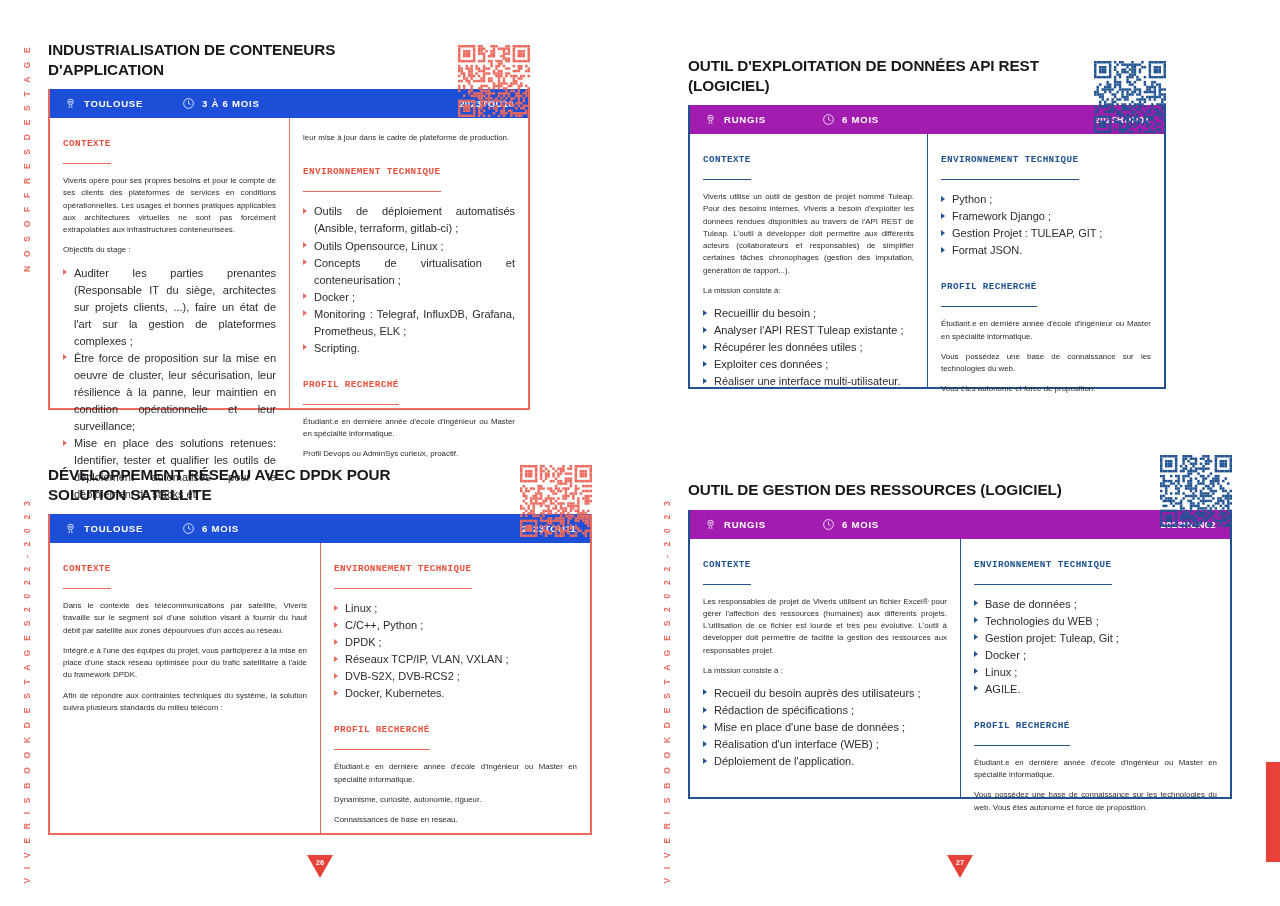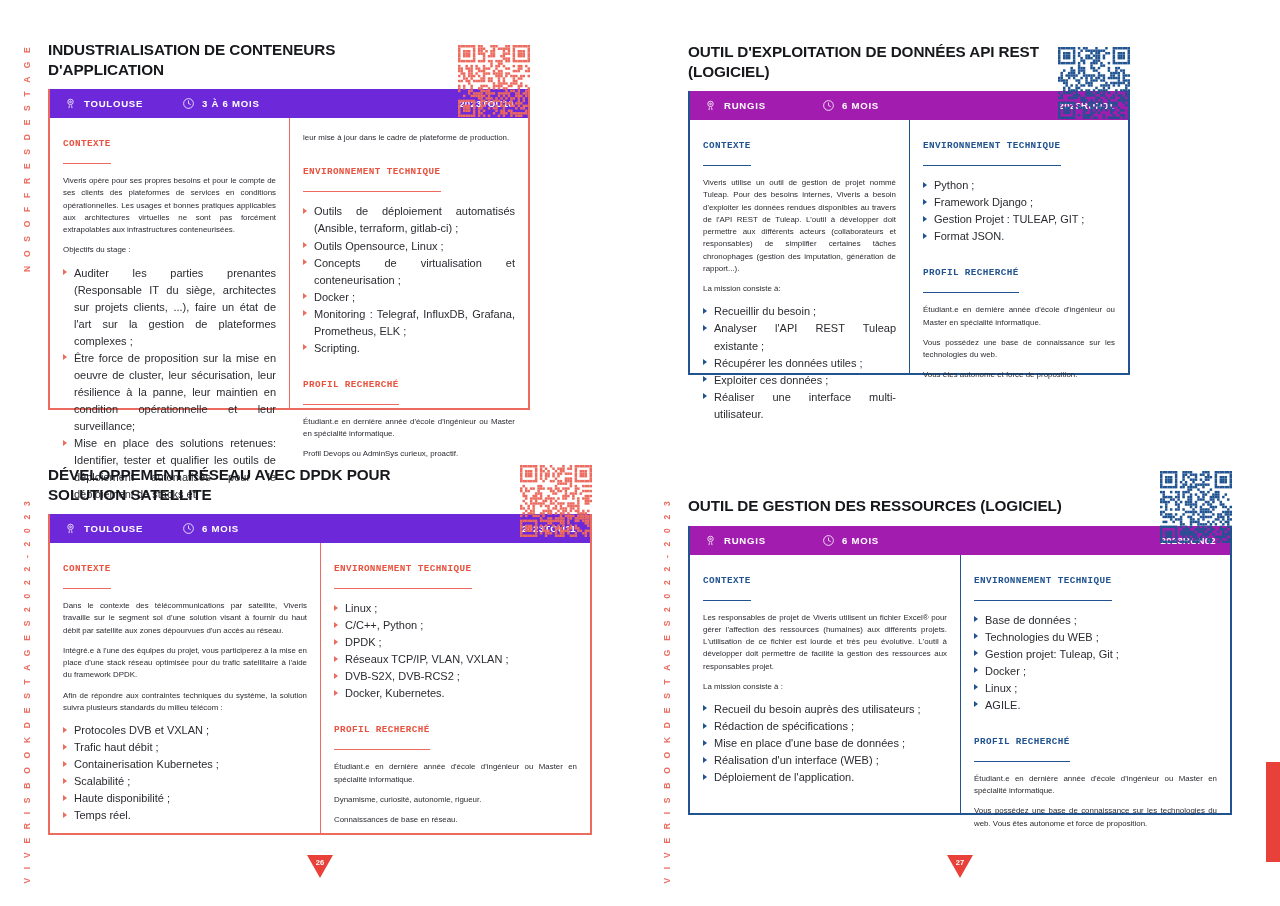--- a/index.html
+++ b/index.html
@@ -68,21 +68,21 @@
   }
   ul.bul li:before{
     content:"";position:absolute;left:0;top:4.4px;
     width:0;height:0;border-left:4.4px solid;
     border-top:3px solid transparent;border-bottom:3px solid transparent;
   }
   .run-on{margin-top:-8px;}
 
   
   .t-red .card{border-color:#ec6a5e;}
-  .t-red .card-head{background:#6d28d9;justify-content:center;}
+  .t-red .card-head{background:#1d4ed8;justify-content:center;}
   .t-red .col-r{border-left-color:#ec6a5e;}
   .t-red h4.sec{color:#e8523f;border-bottom-color:#ec6a5e;}
   .t-red ul.bul li:before{border-left-color:#ec6a5e;}
   
   .t-blue .card{border-color:#215391;}
   .t-blue .card-head{background:#a21caf;}
   .t-blue .col-r{border-left-color:#215391;}
   .t-blue h4.sec{color:#215391;border-bottom-color:#215391;}
   .t-blue ul.bul li:before{border-left-color:#215391;}
 
@@ -1034,28 +1034,20 @@
         <span class="head-ref">2023TOU11</span>
       </div>
       <div class="card-body" style="height:290px;">
         <div class="col col-l">
           <div class="sec-wrap"><h4 class="sec">CONTEXTE</h4></div>
           <div>
               <p class="txt">Dans le contexte des télécommunications par satellite, Viveris travaille sur le segment sol d'une solution visant à fournir du haut débit par satellite aux zones dépourvues d'un accès au réseau.</p>
               <p class="txt">Intégré.e à l'une des équipes du projet, vous participerez à la mise en place d'une stack réseau optimisée pour du trafic satellitaire à l'aide du framework DPDK.</p>
               <p class="txt">Afin de répondre aux contraintes techniques du système, la solution suivra plusieurs standards du milieu télécom :</p>
             </div>
-          <ul class="bul run-on">
-              <li>Protocoles DVB et VXLAN ;</li>
-              <li>Trafic haut débit ;</li>
-              <li>Containerisation Kubernetes ;</li>
-              <li>Scalabilité ;</li>
-              <li>Haute disponibilité ;</li>
-              <li>Temps réel.</li>
-            </ul>
         </div>
         <div class="col col-r">
           <div class="sec-wrap"><h4 class="sec">ENVIRONNEMENT TECHNIQUE</h4></div>
           <ul class="bul">
               <li>Linux ;</li>
               <li>C/C++, Python ;</li>
               <li>DPDK ;</li>
               <li>Réseaux TCP/IP, VLAN, VXLAN ;</li>
               <li>DVB-S2X, DVB-RCS2 ;</li>
               <li>Docker, Kubernetes.</li>
@@ -1073,21 +1065,21 @@
 
   <div class="pagemark" style="left:307px;top:855px;">
     <div class="tri"></div>
     <div class="num">26</div>
   </div>
 </div>
 
 <div class="page page-right">
   <div class="vrail vrail-bot">V I V E R I S   B O O K   D E   S T A G E S   2 0 2 2   -   2 0 2 3</div>
 
-  <div class="block t-blue" id="blk2" style="left:48px;top:42px;width:442px;">
+  <div class="block t-blue" id="blk2" style="left:48px;top:56px;width:478px;">
     <svg class="qr" style="right:0;top:5px;" viewBox="0 0 29 29">
         <rect x="0" y="0" width="1" height="1" fill="#215391"></rect>
         <rect x="1" y="0" width="1" height="1" fill="#215391"></rect>
         <rect x="2" y="0" width="1" height="1" fill="#215391"></rect>
         <rect x="3" y="0" width="1" height="1" fill="#215391"></rect>
         <rect x="4" y="0" width="1" height="1" fill="#215391"></rect>
         <rect x="5" y="0" width="1" height="1" fill="#215391"></rect>
         <rect x="6" y="0" width="1" height="1" fill="#215391"></rect>
         <rect x="8" y="0" width="1" height="1" fill="#215391"></rect>
         <rect x="10" y="0" width="1" height="1" fill="#215391"></rect>
@@ -1548,21 +1540,21 @@
           <div>
               <p class="txt">Étudiant.e en dernière année d'école d'ingénieur ou Master en spécialité informatique.</p>
               <p class="txt">Vous possédez une base de connaissance sur les technologies du web.</p>
               <p class="txt">Vous êtes autonome et force de proposition.</p>
             </div>
         </div>
       </div>
     </div>
   </div>
 
-  <div class="block t-blue" id="blk3" style="left:48px;top:480px;width:544px;margin-top:16px;">
+  <div class="block t-blue" id="blk3" style="left:48px;top:480px;width:544px;">
     <svg class="qr" style="right:0;top:-25px;" viewBox="0 0 29 29">
         <rect x="0" y="0" width="1" height="1" fill="#215391"></rect>
         <rect x="1" y="0" width="1" height="1" fill="#215391"></rect>
         <rect x="2" y="0" width="1" height="1" fill="#215391"></rect>
         <rect x="3" y="0" width="1" height="1" fill="#215391"></rect>
         <rect x="4" y="0" width="1" height="1" fill="#215391"></rect>
         <rect x="5" y="0" width="1" height="1" fill="#215391"></rect>
         <rect x="6" y="0" width="1" height="1" fill="#215391"></rect>
         <rect x="9" y="0" width="1" height="1" fill="#215391"></rect>
         <rect x="10" y="0" width="1" height="1" fill="#215391"></rect>

